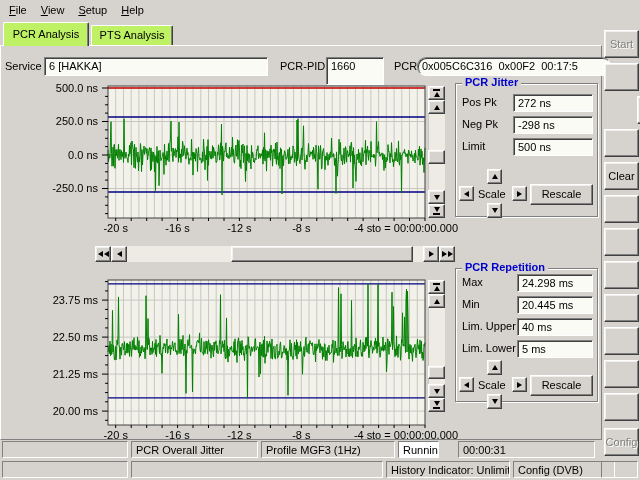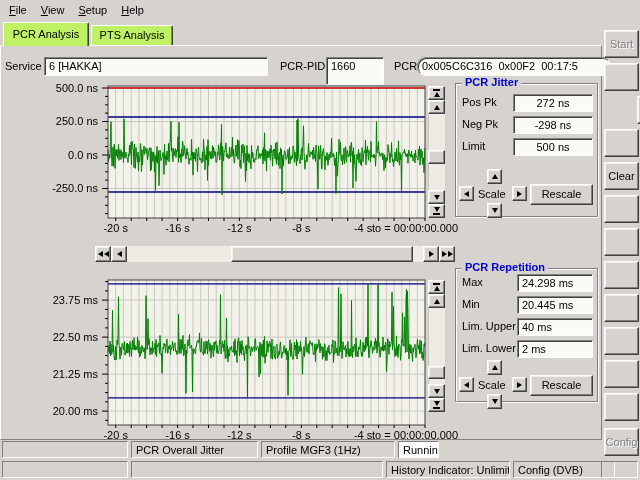--- a/index.html
+++ b/index.html
@@ -53,21 +53,21 @@
   .td{border-left:3px solid transparent;border-right:3px solid transparent;border-top:5px solid #000;}
   .tl{border-top:3px solid transparent;border-bottom:3px solid transparent;border-right:5px solid #000;}
   .tr{border-top:3px solid transparent;border-bottom:3px solid transparent;border-left:5px solid #000;}
   .ebv{display:block;width:7px;height:2px;background:#000;}
 
   
   #jitter-box{left:455px;top:83px;width:143px;height:134px;}
   #rep-box{left:455px;top:268px;width:143px;height:134px;}
   .grow-lbl{position:absolute;left:6px;white-space:nowrap;}
   .gfield{position:absolute;height:18px;padding:2px 4px 0 4px;white-space:nowrap;overflow:hidden;}
-  .jit .gfield{left:57px;width:80px;text-align:center;}
+  .jit .gfield{left:57px;width:80px;}
   .rep .gfield{left:61px;width:76px;}
   .scale-cluster{position:absolute;left:0;width:143px;height:49px;}
   .sbtn{position:absolute;width:15px;height:15px;display:flex;align-items:center;justify-content:center;padding:0;}
   .sc-up{left:31px;top:0;}
   .sc-left{left:3px;top:17px;}
   .sc-right{left:56px;top:17px;}
   .sc-down{left:31px;top:34px;}
   .sc-label{position:absolute;left:22px;top:19px;}
   .rescale{position:absolute;left:74px;top:15px;width:63px;height:21px;text-align:center;line-height:19px;}
 
@@ -386,21 +386,21 @@
 
   <div class="gbox rep" id="rep-box">
     <div class="gtitle">PCR Repetition</div>
     <div class="grow-lbl" style="top:7px;">Max</div>
     <div class="gfield sunkenf" style="top:5px;">24.298 ms</div>
     <div class="grow-lbl" style="top:29px;">Min</div>
     <div class="gfield sunkenf" style="top:27px;">20.445 ms</div>
     <div class="grow-lbl" style="top:51px;">Lim. Upper</div>
     <div class="gfield sunkenf" style="top:49px;">40 ms</div>
     <div class="grow-lbl" style="top:73px;">Lim. Lower</div>
-    <div class="gfield sunkenf" style="top:71px;">2 ms</div>
+    <div class="gfield sunkenf" style="top:71px;">5 ms</div>
     <div class="scale-cluster" style="top:91px;">
       <div class="sbtn raised sc-up">
           <span class="tri tu"></span>
         </div>
       <div class="sbtn raised sc-left">
           <span class="tri tl"></span>
         </div>
       <div class="sc-label">Scale</div>
       <div class="sbtn raised sc-right">
           <span class="tri tr"></span>
@@ -423,20 +423,21 @@
   <div class="abtn raised" style="top:294px;"></div>
   <div class="abtn raised" style="top:327px;"></div>
   <div class="abtn raised" style="top:360px;"></div>
   <div class="abtn raised" style="top:393px;"></div>
   <div class="abtn raised disabled" style="top:428px;">Config</div>
 
   <div class="scell" style="left:2px;top:441px;width:126px;"></div>
   <div class="scell" style="left:131px;top:441px;width:127px;">PCR Overall Jitter</div>
   <div class="scell" style="left:261px;top:441px;width:134px;">Profile MGF3 (1Hz)</div>
   <div class="scell" style="left: 398px; top: 441px; width: 41px; background: #ffffff;">Running</div>
+  <div class="scell" style="left:458px;top:441px;width:137px;">00:00:31</div>
 
   <div class="scell" style="left:2px;top:461px;width:126px;"></div>
   <div class="scell" style="left:131px;top:461px;width:252px;"></div>
   <div class="scell" style="left:386px;top:461px;width:124px;">History Indicator: Unlimited</div>
   <div class="scell" style="left:513px;top:461px;width:102px;">Config (DVB)</div>
   <div class="scell" style="left:601px;top:461px;width:37px;"></div>
 
 </div>
 
 </body></html>

